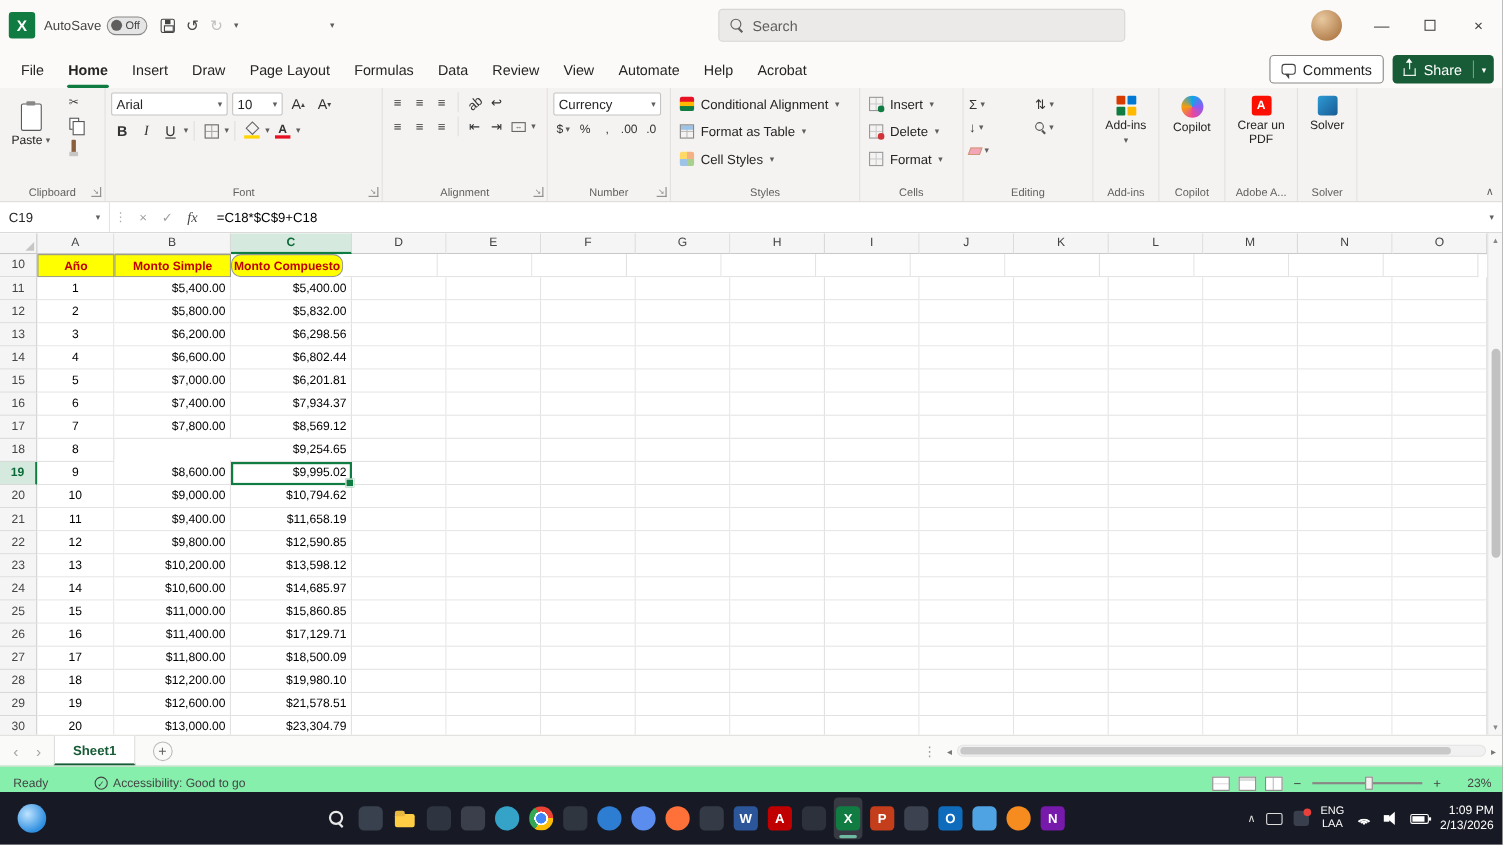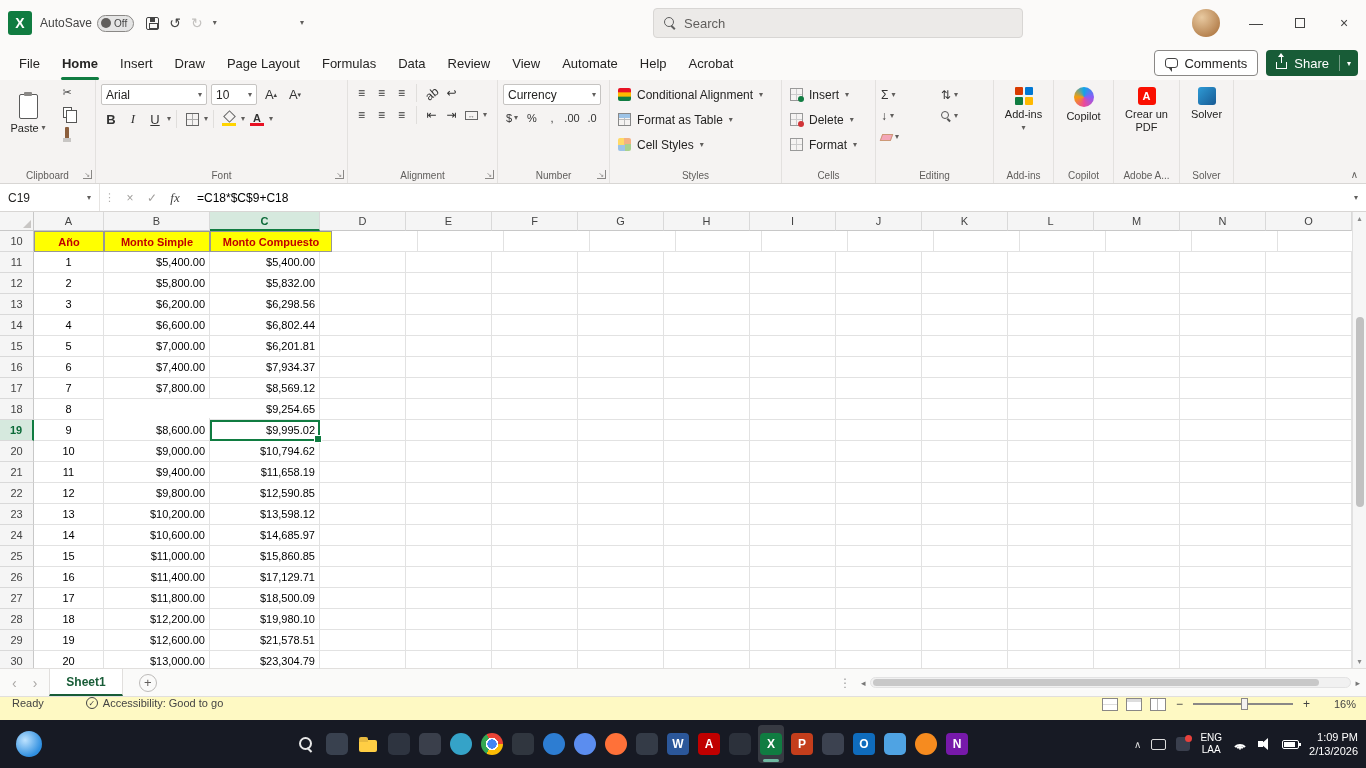--- a/index.html
+++ b/index.html
@@ -154,21 +154,21 @@
 .tabnav{display:flex;gap:16px;padding:0 12px;color:#A8A6A4;font-size:14px}
 .stab{height:100%;display:flex;align-items:center;padding:0 16px;font-size:12px;color:#185C37;font-weight:700;background:#fff;border-bottom:2px solid #185C37;border-right:1px solid #E1DFDD;border-left:1px solid #E1DFDD}
 .addsheet{width:18px;height:18px;border-radius:50%;border:1px solid #BDBBB9;display:flex;align-items:center;justify-content:center;color:#605E5C;margin-left:16px;font-size:13px;line-height:1}
 .sgrip{margin-left:auto;color:#9B9B9B;font-size:12px;padding:0 10px}
 .hscroll{display:flex;align-items:center;width:505px;gap:4px;padding-right:6px}
 .hs-ar{color:#777;font-size:9px}
 .htrack{flex:1;height:11px;background:#F1F1F1;border:1px solid #E3E3E3;border-radius:6px;position:relative}
 .hthumb{position:absolute;left:2px;top:1px;height:7px;width:93%;background:#C8C8C8;border-radius:4px}
 
 
-.statusbar{position:absolute;left:0;top:696px;right:0;height:31px;background:#fef9c3;border-top:1px solid #E1DFDD;display:flex;align-items:flex-start;font-size:11px;color:#444}
+.statusbar{position:absolute;left:0;top:696px;right:0;height:31px;background:#86efac;border-top:1px solid #E1DFDD;display:flex;align-items:center;font-size:11px;color:#444}
 .sb-ready{margin-left:12px}
 .sb-acc{margin-left:42px;display:flex;align-items:center;gap:5px}
 .acc-ic{width:12px;height:12px;border-radius:50%;border:1px solid #444;font-size:8px;display:flex;align-items:center;justify-content:center;color:#444}
 .sb-right{margin-left:auto;display:flex;align-items:center;gap:8px;padding-right:10px}
 .vb{width:16px;height:13px;border:1px solid #8A8886;background:#fff}
 .vb.v1{background:linear-gradient(#ddd,#ddd) center/100% 1px no-repeat,#fff}
 .vb.v2{background:linear-gradient(#ddd,#ddd) top/100% 3px no-repeat,#fff}
 .vb.v3{background:linear-gradient(#bbb,#bbb) center/1px 100% no-repeat,#fff}
 .zsign{font-size:12px;color:#444;padding:0 2px}
 .ztrack{width:100px;height:2px;background:#8A8886;position:relative}
@@ -536,21 +536,21 @@
         <div class="colh" style="width: 86px;">L</div>
         <div class="colh" style="width: 86px;">M</div>
         <div class="colh" style="width: 86px;">N</div>
         <div class="colh" style="width: 86px;">O</div>
       </div>
     <div>
         <div class="grow">
           <div class="rowh">10</div>
           <div class="cell yhdr" style="width: 70px;">Año</div>
           <div class="cell yhdr" style="width: 106px;">Monto Simple</div>
-          <div class="cell yhdr" style="width: 122px;">Monto Compuesto</div>
+          <div class="cell yhdr" style="width: 102px; border-radius: 9px;">Monto Compuesto</div>
           <div class="cell" style="width: 86px;"></div>
           <div class="cell" style="width: 86px;"></div>
           <div class="cell" style="width: 86px;"></div>
           <div class="cell" style="width: 86px;"></div>
           <div class="cell" style="width: 86px;"></div>
           <div class="cell" style="width: 86px;"></div>
           <div class="cell" style="width: 86px;"></div>
           <div class="cell" style="width: 86px;"></div>
           <div class="cell" style="width: 86px;"></div>
           <div class="cell" style="width: 86px;"></div>
@@ -952,21 +952,21 @@
     </span>
     <div class="sb-right">
       <span class="vb v1"></span>
       <span class="vb v2"></span>
       <span class="vb v3"></span>
       <span class="zsign">−</span>
       <div class="ztrack">
         <div class="zthumb"></div>
       </div>
       <span class="zsign">+</span>
-      <span class="zpct">16%</span>
+      <span class="zpct">23%</span>
     </div>
   </div>
 
 
   <div class="taskbar">
     <div class="widgets"></div>
     <div class="tbicons">
         <div class="tbslot">
           <div class="tbicon start">
             <span class="sq"></span>

